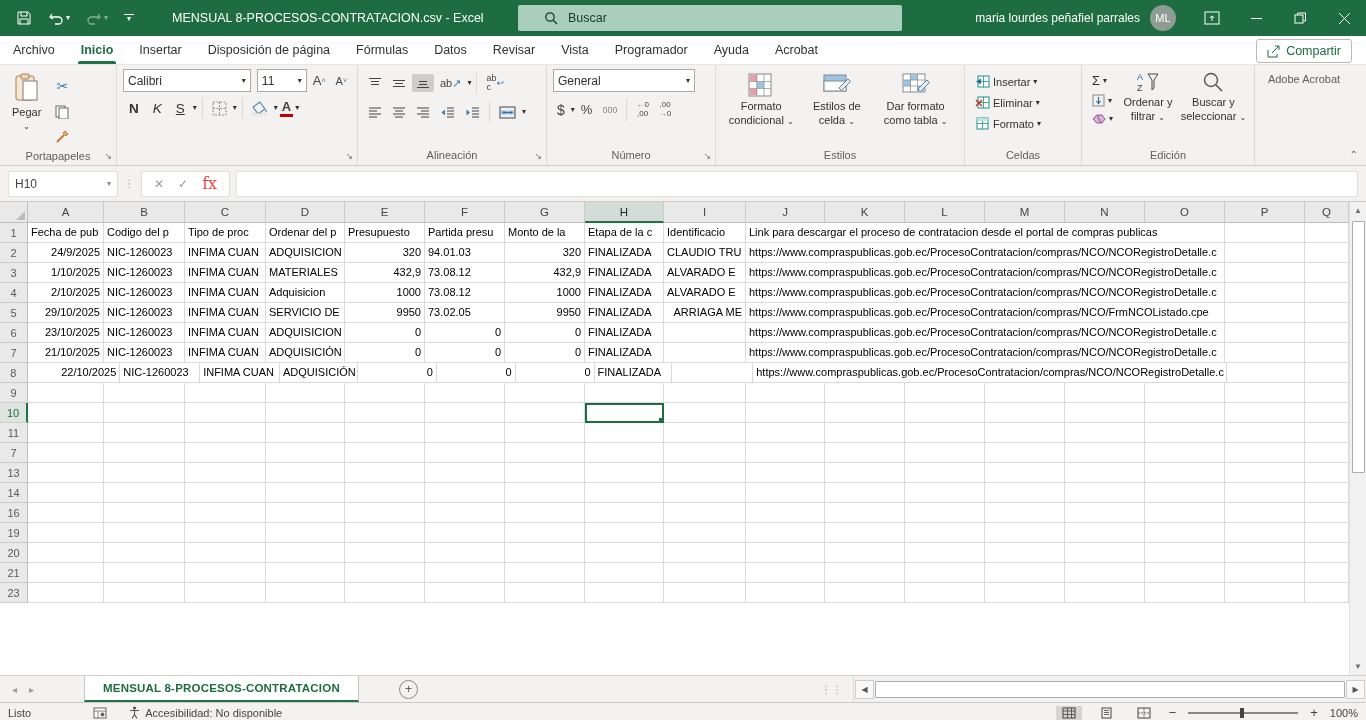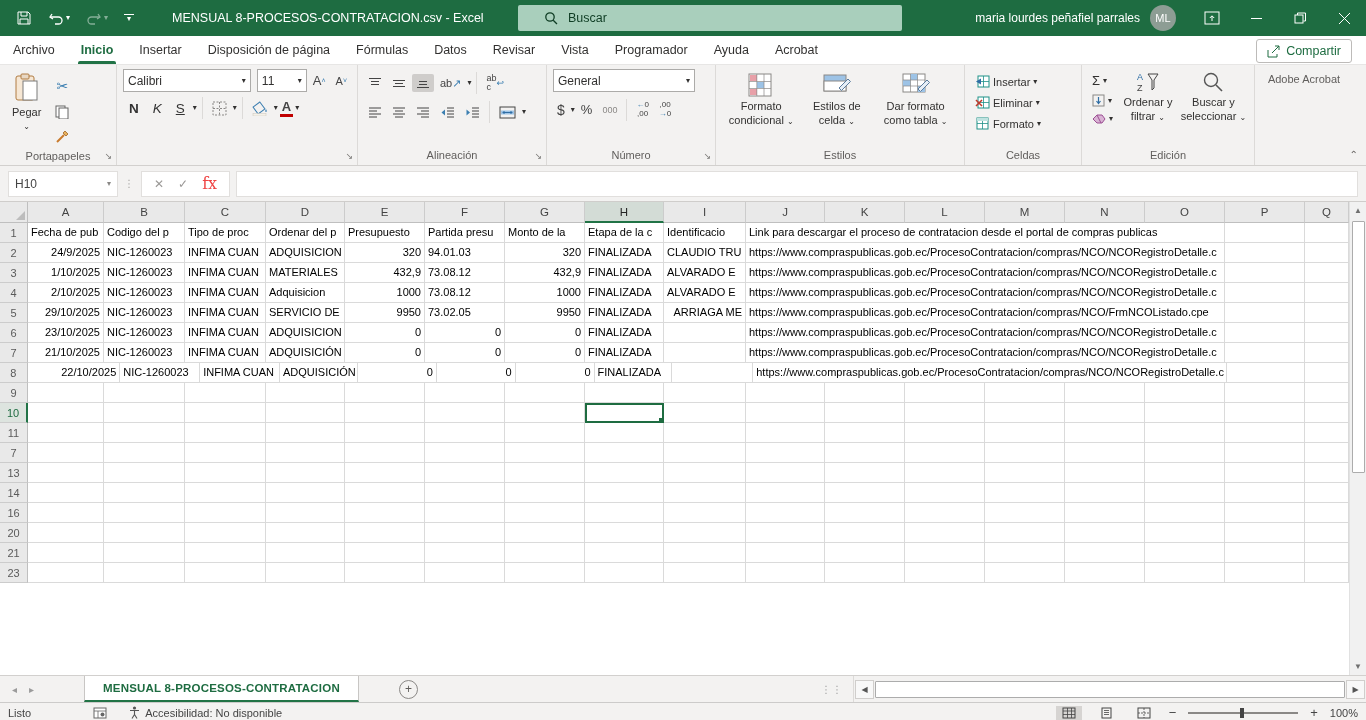--- a/index.html
+++ b/index.html
@@ -794,20 +794,40 @@
         <div class="cell" style="width: 79px;"></div>
         <div class="cell" style="width: 80px;"></div>
         <div class="cell" style="width: 80px;"></div>
         <div class="cell" style="width: 80px;"></div>
         <div class="cell" style="width: 80px;"></div>
         <div class="cell" style="width: 80px;"></div>
         <div class="cell" style="width: 80px;"></div>
         <div class="cell" style="width: 44px;"></div>
       </div>
       <div class="grow">
+        <div class="rowhdr">19</div>
+        <div class="cell" style="width: 76px;"></div>
+        <div class="cell" style="width: 81px;"></div>
+        <div class="cell" style="width: 81px;"></div>
+        <div class="cell" style="width: 79px;"></div>
+        <div class="cell" style="width: 80px;"></div>
+        <div class="cell" style="width: 80px;"></div>
+        <div class="cell" style="width: 80px;"></div>
+        <div class="cell" style="width: 79px;"></div>
+        <div class="cell" style="width: 82px;"></div>
+        <div class="cell" style="width: 79px;"></div>
+        <div class="cell" style="width: 80px;"></div>
+        <div class="cell" style="width: 80px;"></div>
+        <div class="cell" style="width: 80px;"></div>
+        <div class="cell" style="width: 80px;"></div>
+        <div class="cell" style="width: 80px;"></div>
+        <div class="cell" style="width: 80px;"></div>
+        <div class="cell" style="width: 44px;"></div>
+      </div>
+      <div class="grow">
         <div class="rowhdr">20</div>
         <div class="cell" style="width: 76px;"></div>
         <div class="cell" style="width: 81px;"></div>
         <div class="cell" style="width: 81px;"></div>
         <div class="cell" style="width: 79px;"></div>
         <div class="cell" style="width: 80px;"></div>
         <div class="cell" style="width: 80px;"></div>
         <div class="cell" style="width: 80px;"></div>
         <div class="cell" style="width: 79px;"></div>
         <div class="cell" style="width: 82px;"></div>

